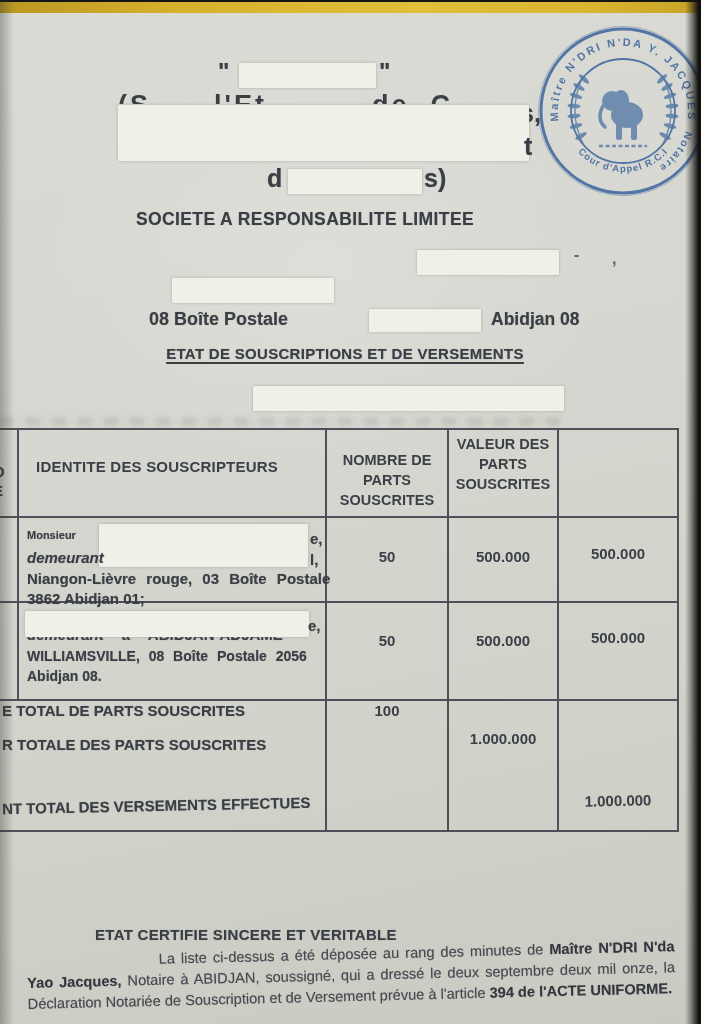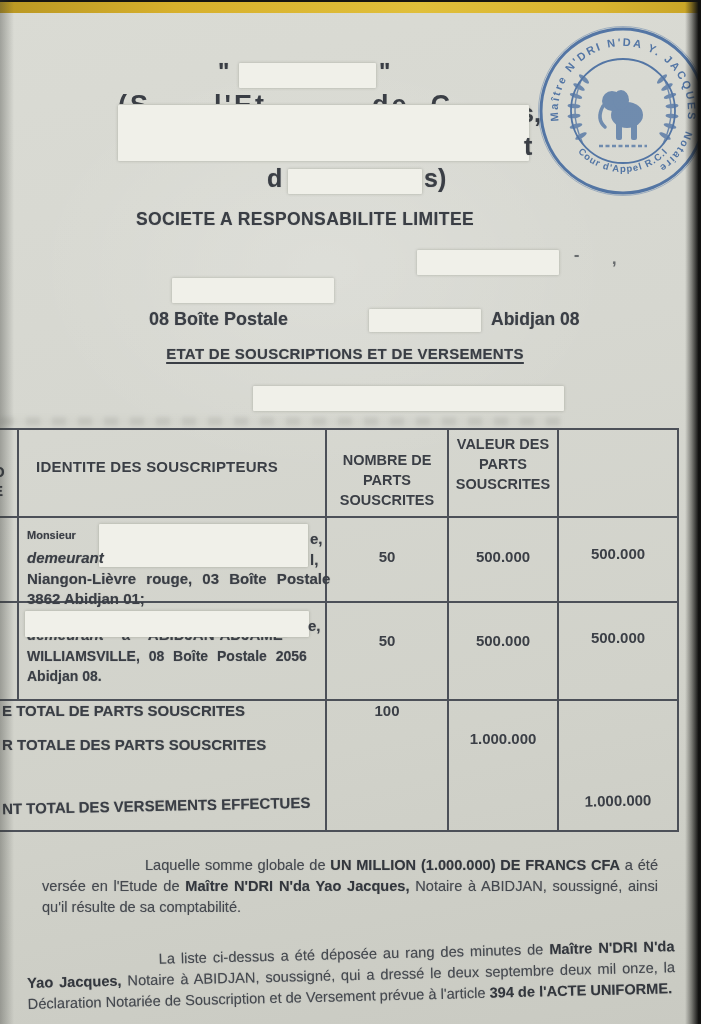--- a/index.html
+++ b/index.html
@@ -126,24 +126,22 @@
 
   <div>
     <div class="t" style="left:2px;top:702px;font-size:15px;">E TOTAL DE PARTS SOUSCRITES</div>
     <div class="cell" style="left:327px;top:702px;width:120px;font-size:15px;">100</div>
     <div class="t" style="left:2px;top:736px;font-size:15px;">R  TOTALE DES PARTS SOUSCRITES</div>
     <div class="cell" style="left:449px;top:730px;width:108px;font-size:15px;">1.000.000</div>
     <div class="t" style="left:2px;top:797px;font-size:15px;transform:rotate(-1.2deg);">NT TOTAL DES VERSEMENTS EFFECTUES</div>
     <div class="cell" style="left:559px;top:792px;width:118px;font-size:15px;transform:rotate(-1.2deg);">1.000.000</div>
   </div>
 
-  <div class="par" style="left:42px;top:855px;width:616px;text-indent:103px;">
-    <span>Laquelle somme globale de </span><b>UN MILLION (1.000.000) DE FRANCS CFA</b><span> a été versée en l'Etude de </span><b>Maître N'DRI N'da Yao Jacques,</b><span> Notaire à ABIDJAN, soussigné, ainsi qu'il résulte de sa comptabilité.</span>
-  </div>
-
+
+  <div class="t" style="left:95px;top:926px;font-size:15px;letter-spacing:.3px;">ETAT CERTIFIE SINCERE ET VERITABLE</div>
 
   <div class="par" style="left:28px;top:952px;width:648px;text-indent:132px;transform:rotate(-1.4deg);transform-origin:0 100%;">
     <span>La liste ci-dessus a été déposée au rang des minutes de </span><b>Maître N'DRI N'da Yao Jacques,</b><span> Notaire à ABIDJAN, soussigné, qui a dressé le deux septembre deux mil onze, la Déclaration Notariée de Souscription et de Versement prévue à l'article </span><b>394 de l'ACTE UNIFORME.</b>
   </div>
 
   <svg id="stamp" width="178" height="178" viewBox="0 0 178 178">
     <defs>
       <path id="arcT" d="M 26.2,105.8 A 65,65 0 1 1 151.8,105.8"></path>
       <path id="arcR" d="M 153.5,102 A 66,66 0 0 1 118,148.5"></path>
       <path id="arcB" d="M 39,124 A 61,61 0 0 0 139,124"></path>

